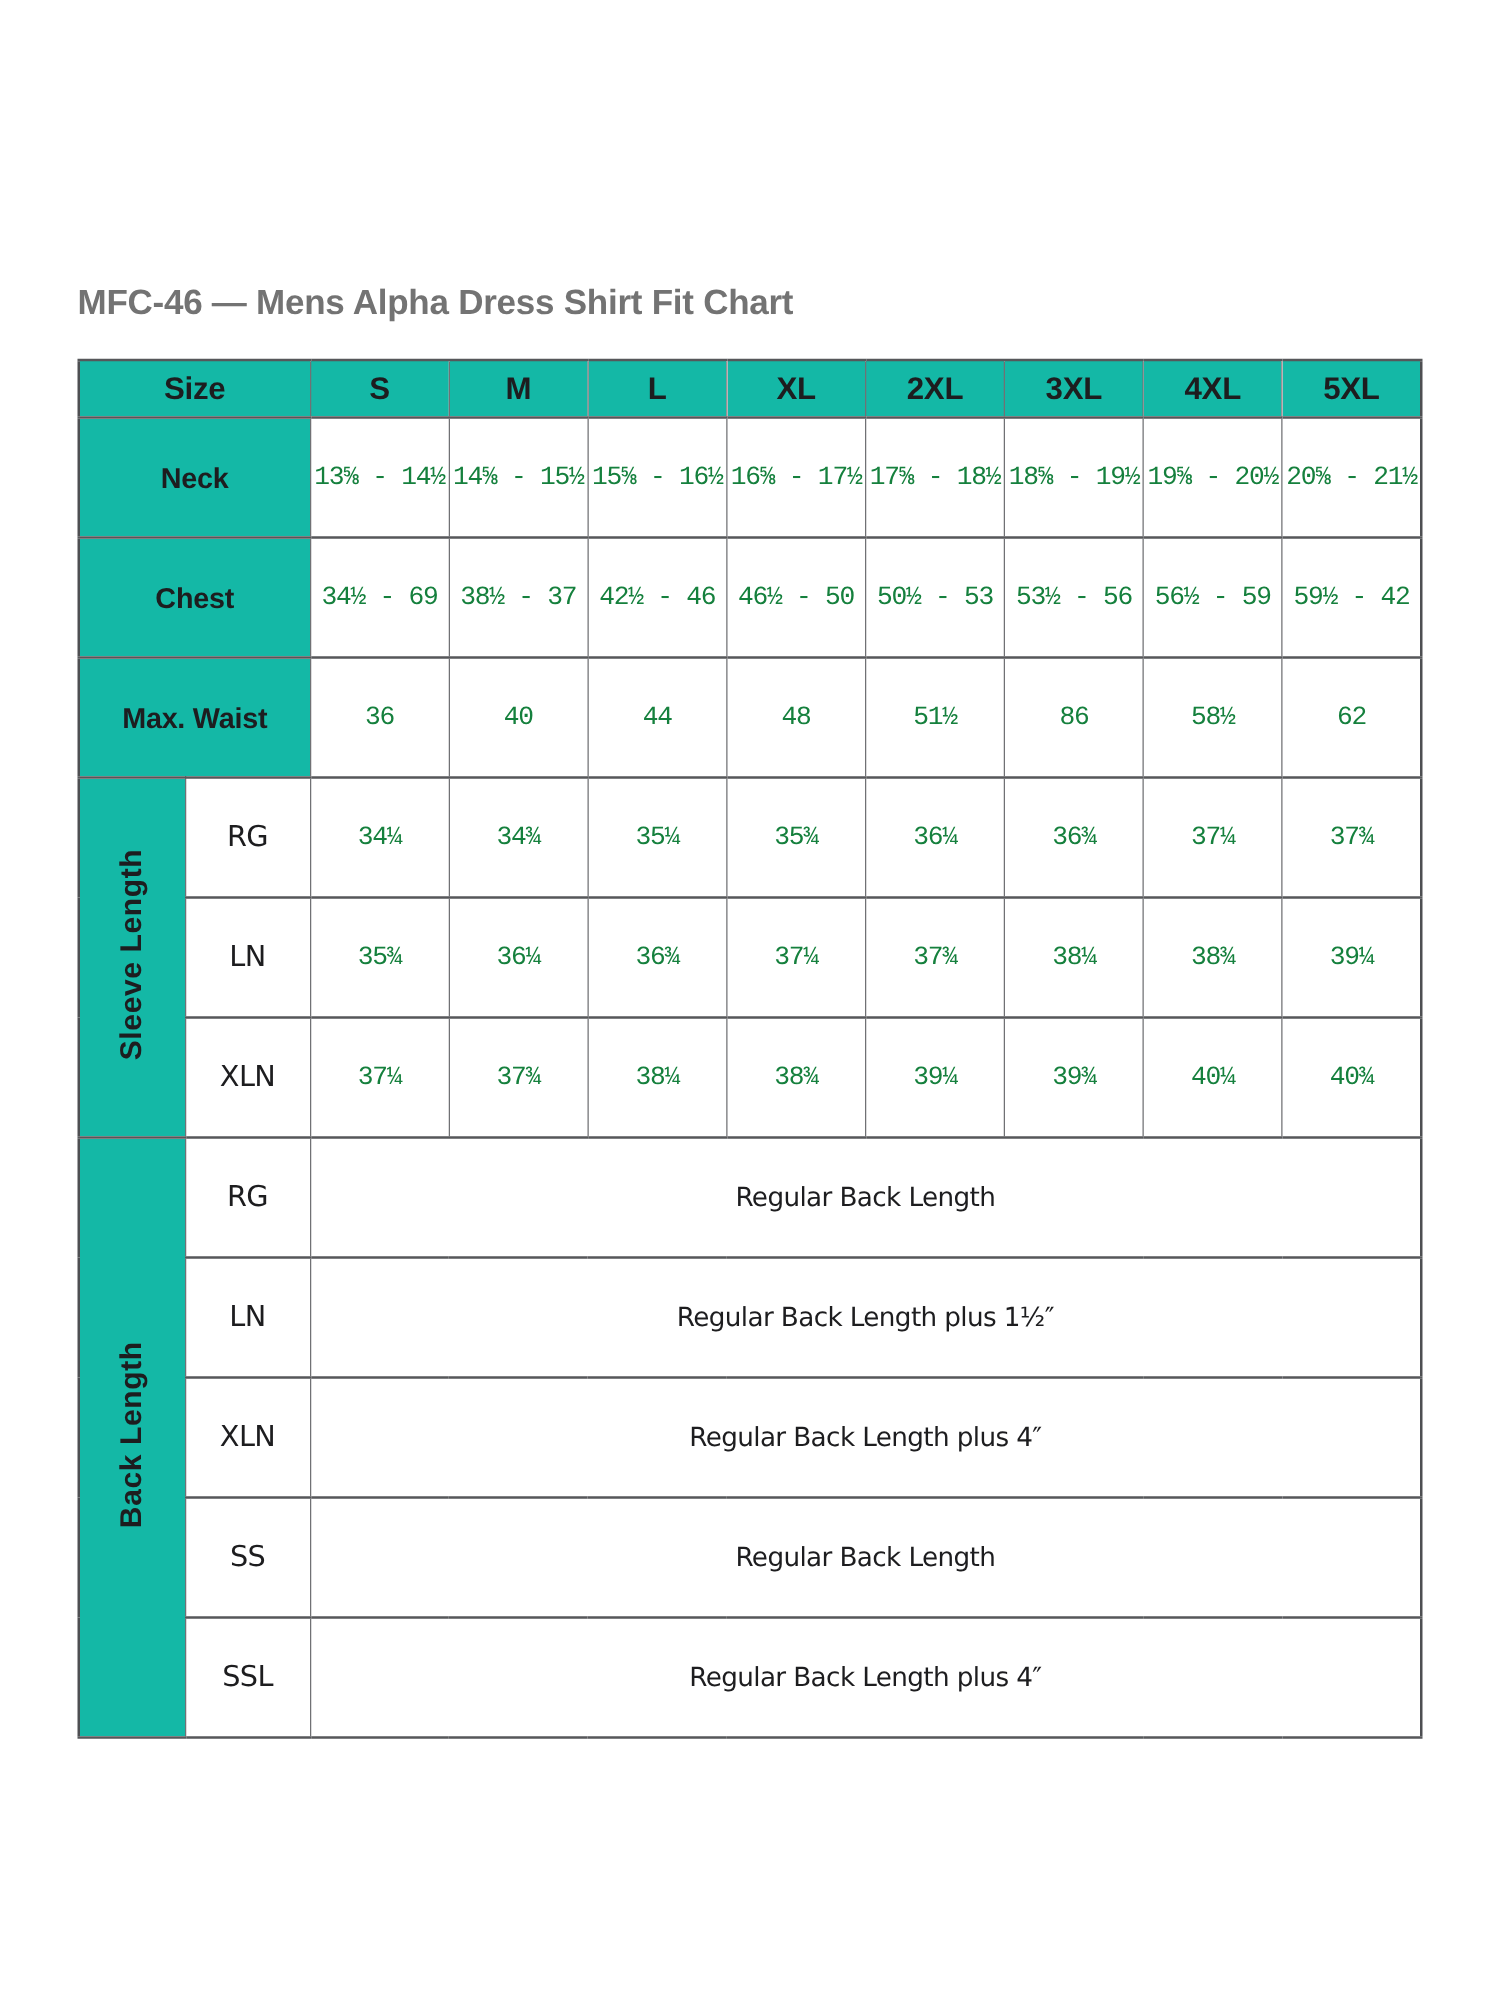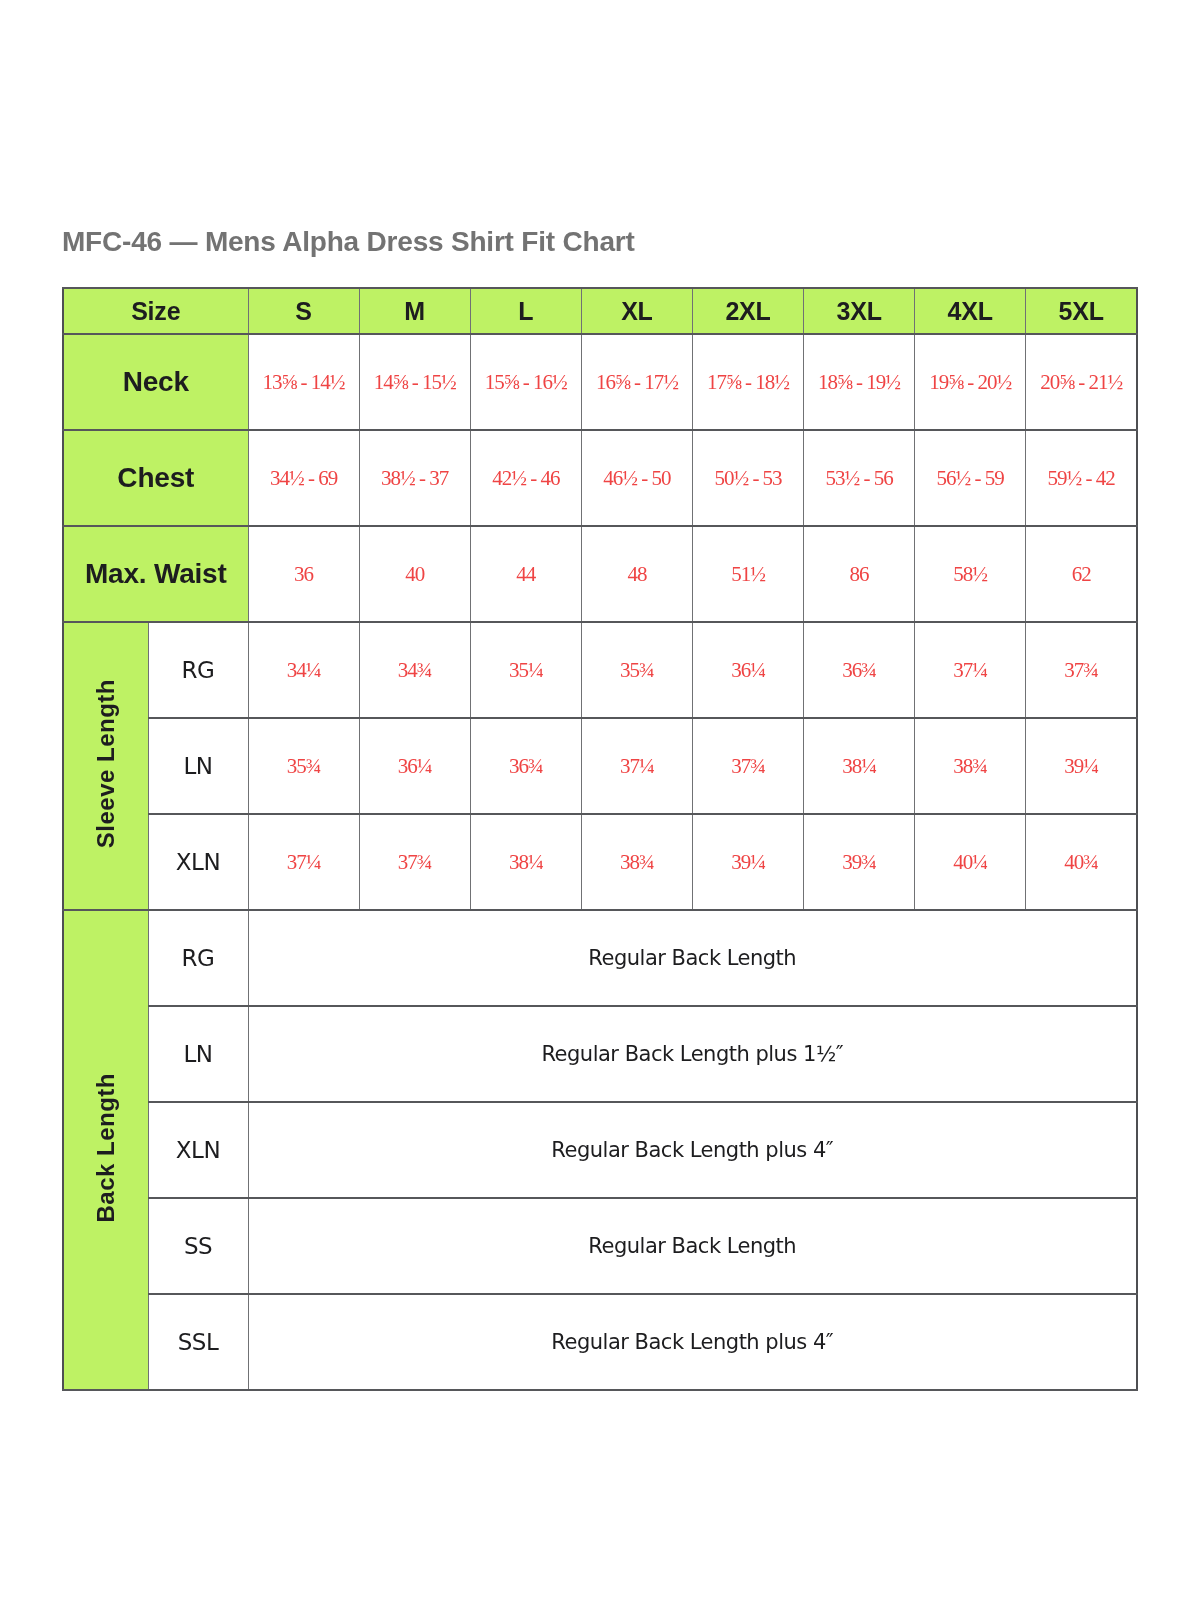--- a/index.html
+++ b/index.html
@@ -20,26 +20,26 @@
   }
   table.fit td{
     border-left:1px solid #707174;
     border-right:1px solid #707174;
     border-top:2px solid #56575a;
     border-bottom:2px solid #56575a;
     vertical-align:middle;text-align:center;padding:0;overflow:hidden;
   }
   tr.head td{height:44px;}
   tr.r td{height:94px;}
-  .g{background:#bef264;}
+  .g{background:#14b8a6;}
   .hd{font-weight:bold;font-size:25px;letter-spacing:-0.2px;}
-  .lbl{font-weight:bold;font-size:28px;letter-spacing:-0.2px;}
+  .lbl{font-weight:bold;font-size:23px;letter-spacing:-0.2px;}
   .d{
-    font-family:Liberation Serif, serif;
-    font-size:21px;letter-spacing:-1px;white-space:nowrap;color:#ef4444;
+    font-family:Liberation Mono, monospace;
+    font-size:21px;letter-spacing:-1px;white-space:nowrap;color:#15803d;
   }
   .code{
     font-family:"DejaVu Sans","Liberation Sans",sans-serif;
     font-size:23px;letter-spacing:-0.5px;
   }
   .desc{
     font-family:"DejaVu Sans","Liberation Sans",sans-serif;
     font-size:21px;letter-spacing:-0.5px;white-space:nowrap;
   }
   .vlab{padding:0;}

